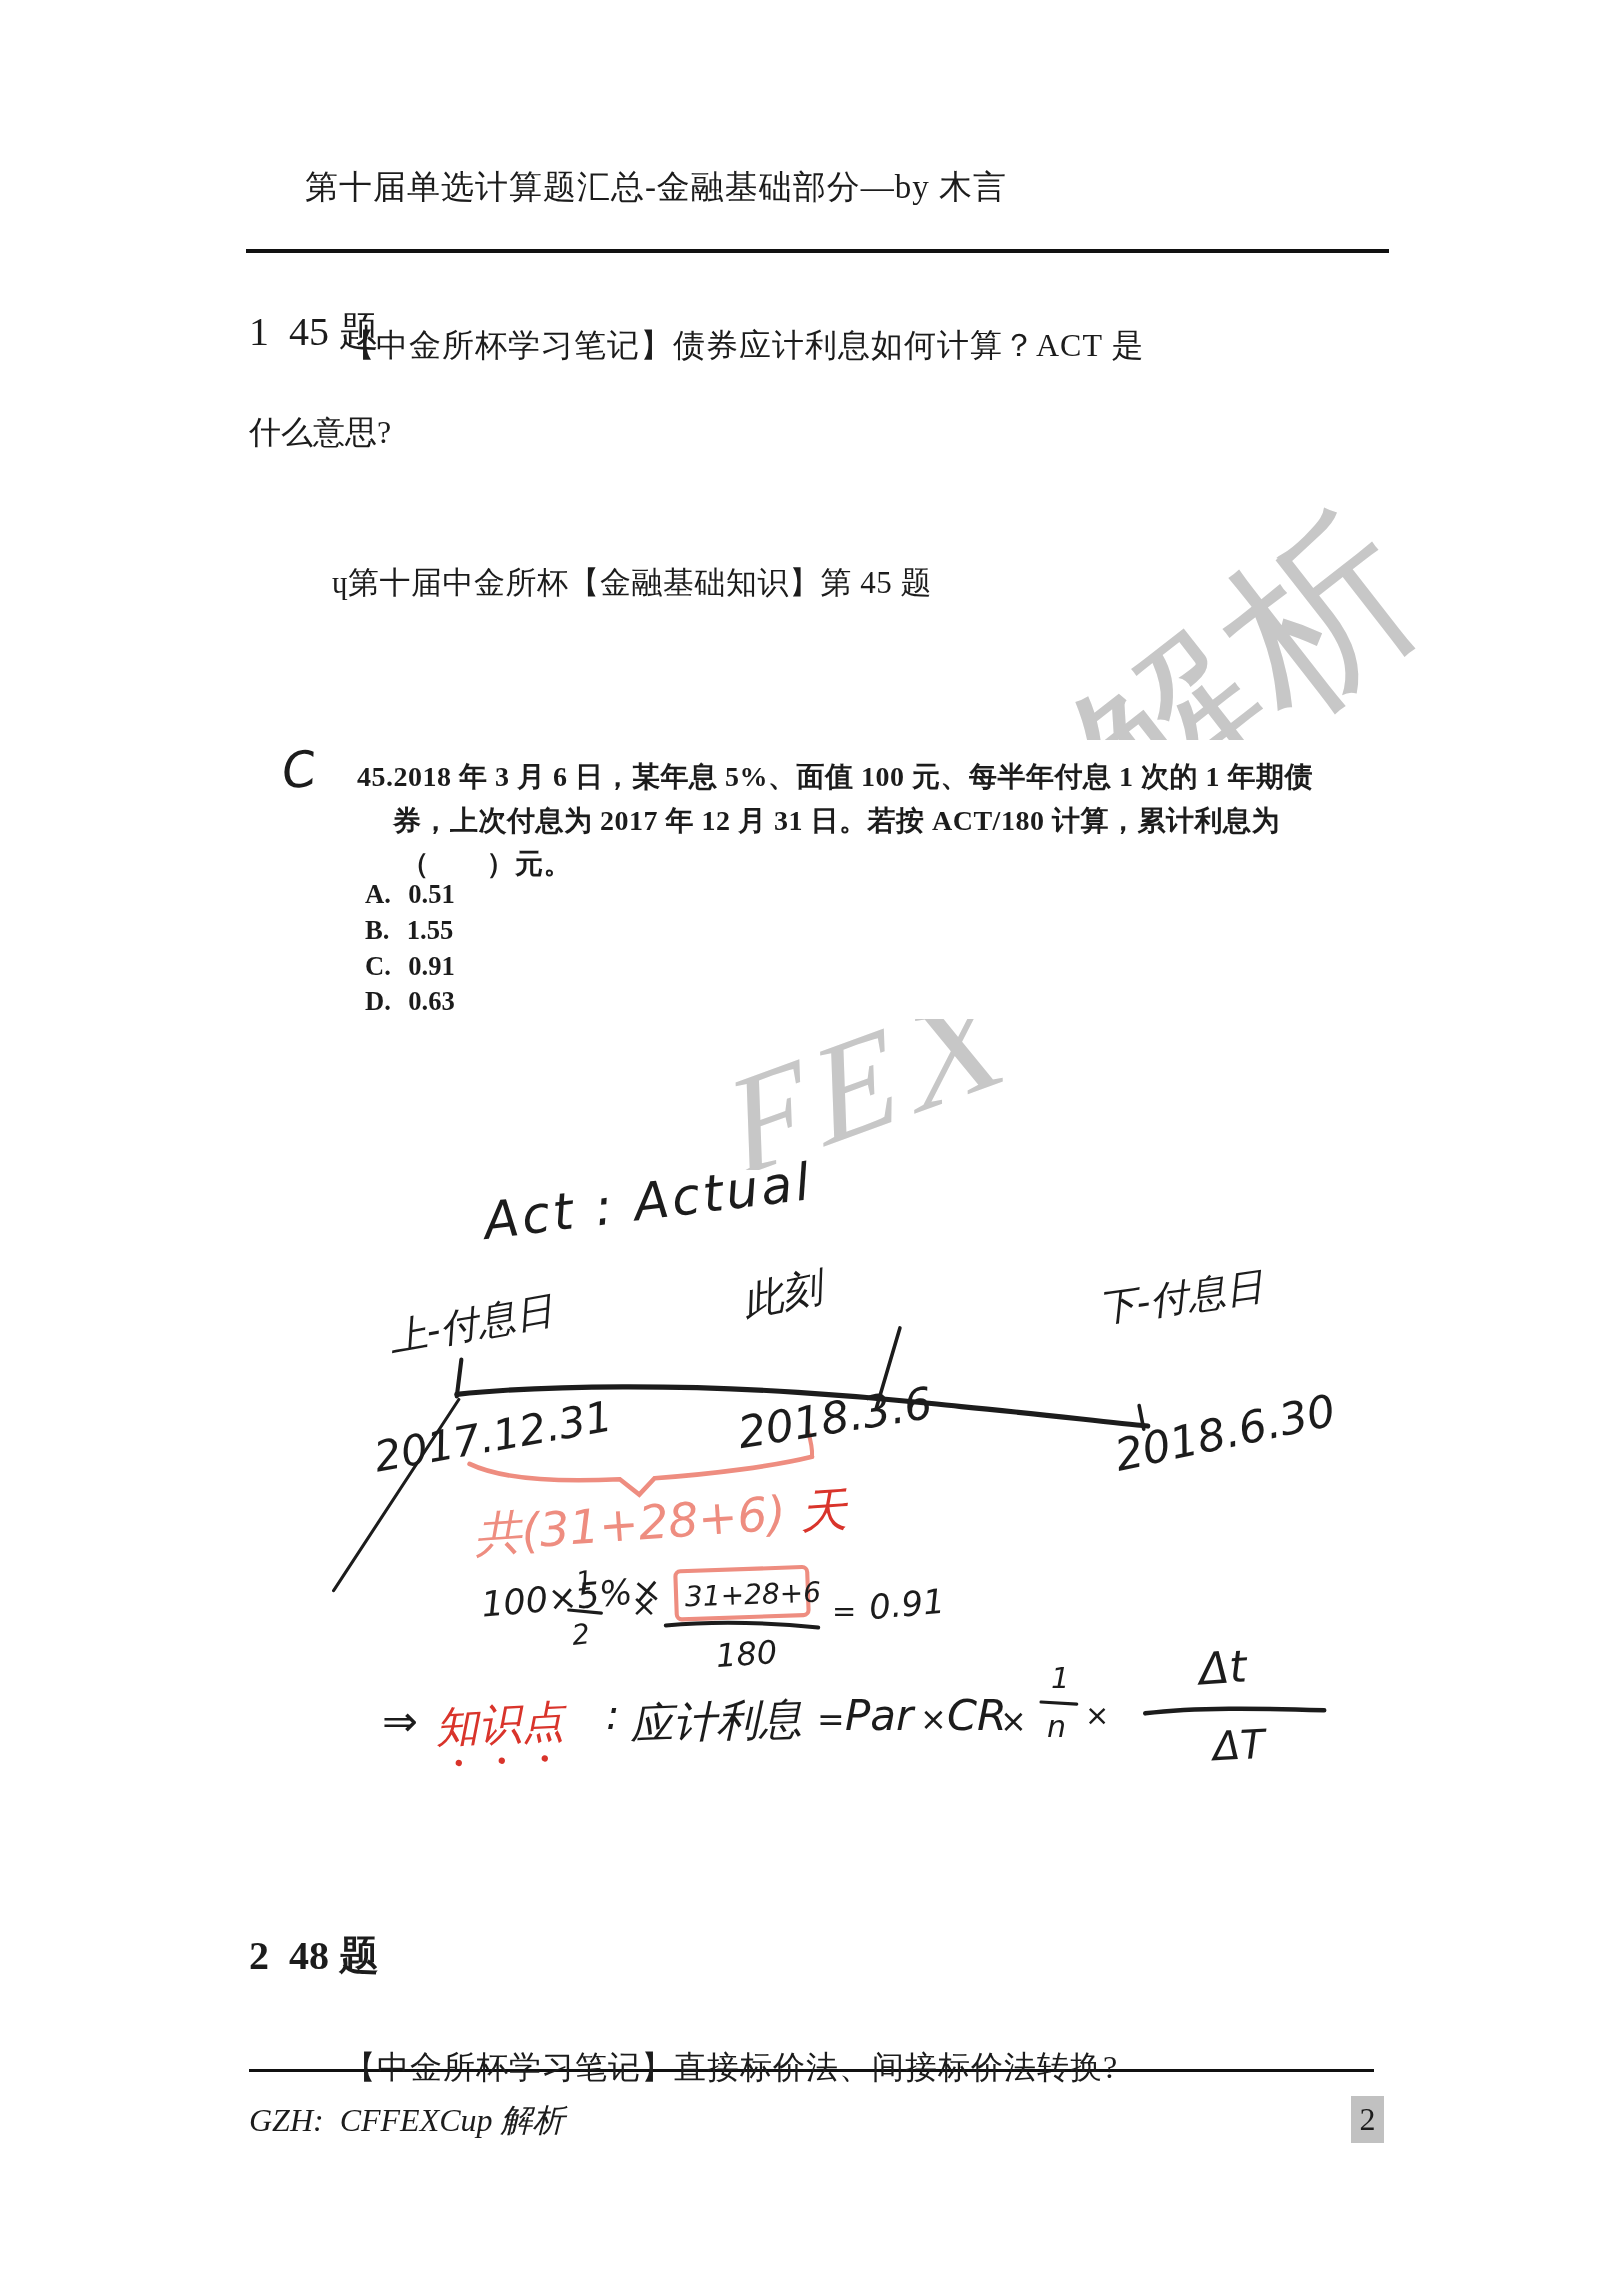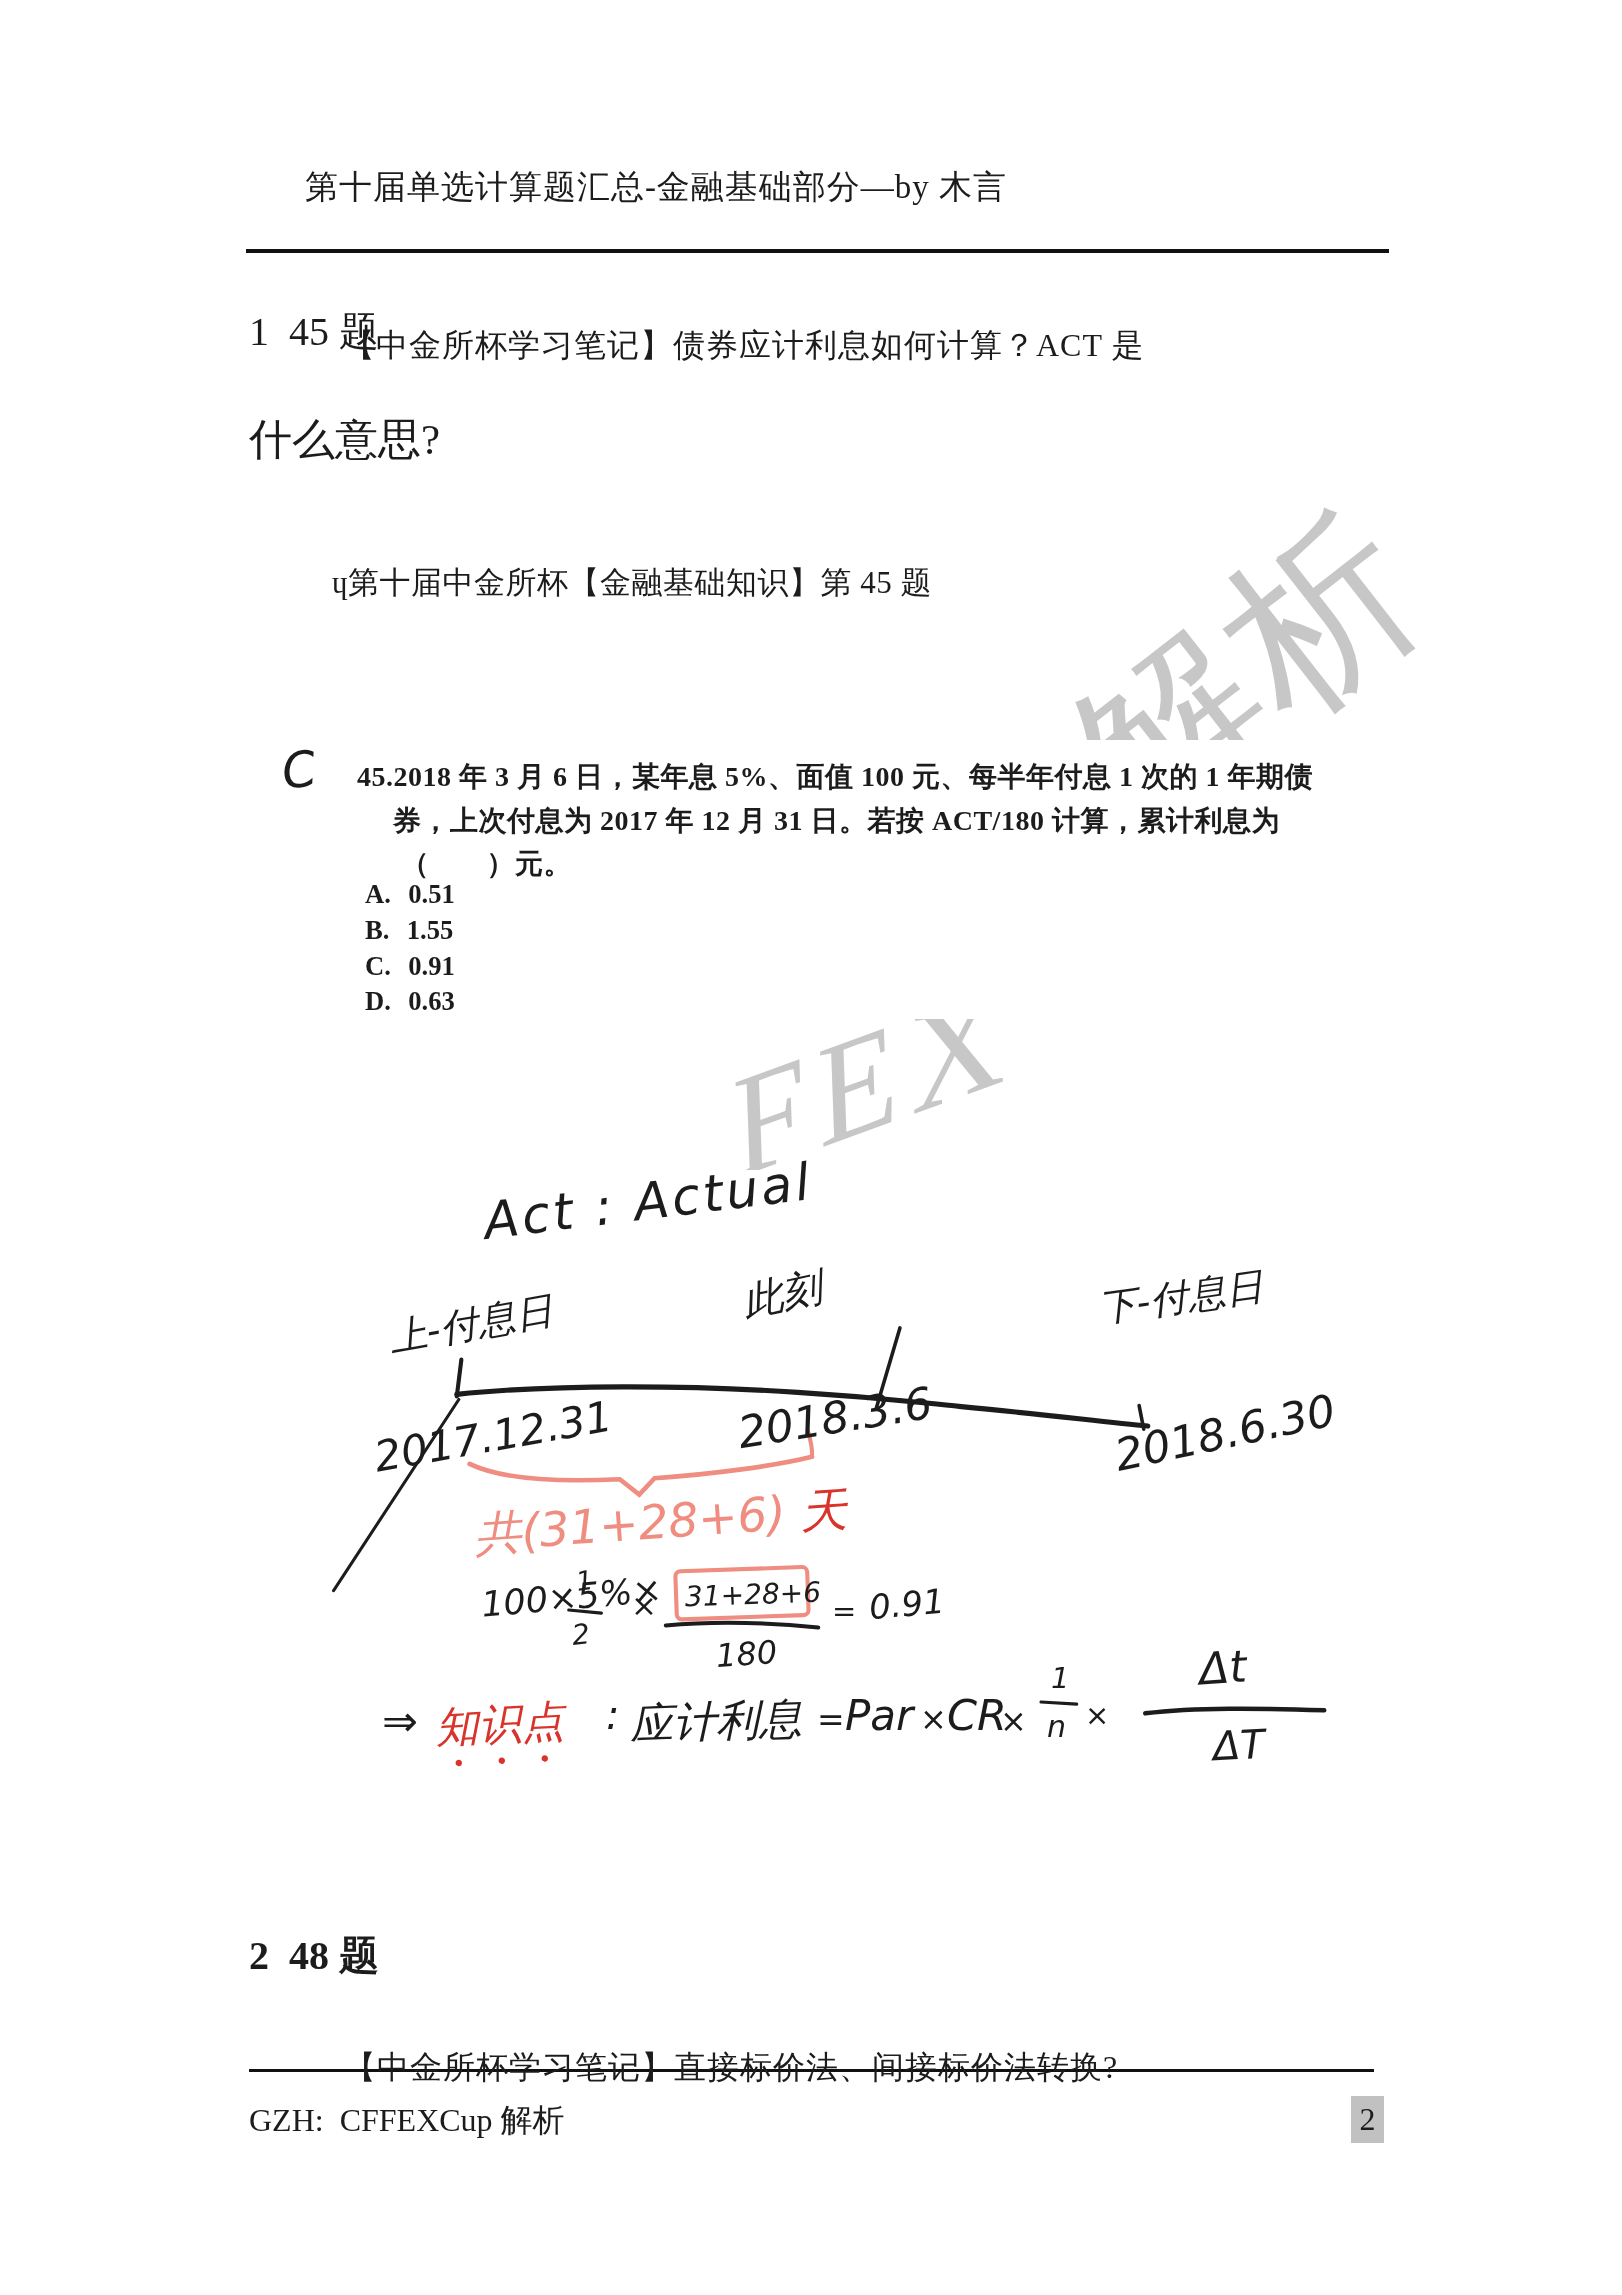--- a/index.html
+++ b/index.html
@@ -32,21 +32,21 @@
 <div class="page">
 
   <div class="wm" style="left:1043px;top:716px;font-size:184px;letter-spacing:5.1px;transform:rotate(-38deg);">解析</div>
   <div class="wm" style="left:731px;top:1058px;font-size:138px;letter-spacing:13.3px;transform:rotate(-20deg) skewX(-18deg);">FEX</div>
 
   <div class="abs txt serif" style="left:0;top:165px;width:1312px;text-align:center;font-size:33px;letter-spacing:1px;">第十届单选计算题汇总-金融基础部分—by 木言</div>
   <div class="rule" style="left:246px;top:249px;width:1143px;height:3.6px;"></div>
 
   <div class="abs txt serif pre" style="left:249px;top:304px;font-size:40px;font-weight:normal;">1  45 题</div>
   <div class="abs txt serif" style="left:343px;top:324px;font-size:32px;letter-spacing:1px;">【中金所杯学习笔记】债券应计利息如何计算？ACT 是</div>
-  <div class="abs txt serif" style="left:249px;top:411px;font-size:43px;">什么意思?</div>
+  <div class="abs txt serif" style="left:249px;top:411px;font-size:32px;">什么意思?</div>
   <div class="abs txt serif" style="left:332px;top:562px;font-size:31px;letter-spacing:0.5px;">ɥ第十届中金所杯【金融基础知识】第 45 题</div>
 
   <div class="q-block">
     <div class="q-line" style="left:78px;top:18.4px;">45.2018 年 3 月 6 日，某年息 5%、面值 100 元、每半年付息 1 次的 1 年期债</div>
     <div class="q-line" style="left:114px;top:62px;text-align:center;">券，上次付息为 2017 年 12 月 31 日。若按 ACT/180 计算，累计利息为</div>
     <div class="q-line" style="left:122px;top:105px;">（　　）元。</div>
     <div class="q-opt" style="left:86px;top:139px;">
       <span>A.</span><span class="val">0.51</span>
     </div>
     <div class="q-opt" style="left:86px;top:175px;">
@@ -118,17 +118,17 @@
   <div class="abs txt hw" style="left:1051px;top:1661px;font-size:29px;">1</div>
   <div class="abs txt hw" style="left:1047px;top:1709px;font-size:30px;">n</div>
   <div class="abs txt hw" style="left:1085px;top:1698px;font-size:29px;">×</div>
   <div class="abs txt hw" style="left:1199px;top:1642px;font-size:44px;transform:rotate(-4deg);">Δt</div>
   <div class="abs txt hw" style="left:1213px;top:1722px;font-size:40px;transform:rotate(-3deg);">ΔT</div>
 
   <div class="abs txt serif pre" style="left:249px;top:1928px;font-size:40px;font-weight:bold;">2  48 题</div>
   <div class="abs txt serif" style="left:344px;top:2013px;font-size:32px;letter-spacing:1px;margin-top:33px;">【中金所杯学习笔记】直接标价法、间接标价法转换?</div>
 
   <div class="rule" style="left:249px;top:2069px;width:1125px;height:2.6px;"></div>
-  <div class="abs txt serif pre" style="left:249px;top:2099px;font-size:32px;">GZH:  CFFEXCup 解析</div>
+  <div class="abs txt serif pre" style="left:249px;top:2099px;font-size:32px;font-style:italic;">GZH:  CFFEXCup 解析</div>
   <div class="pgnum serif">2</div>
 
 </div>
 
 
 </body></html>

